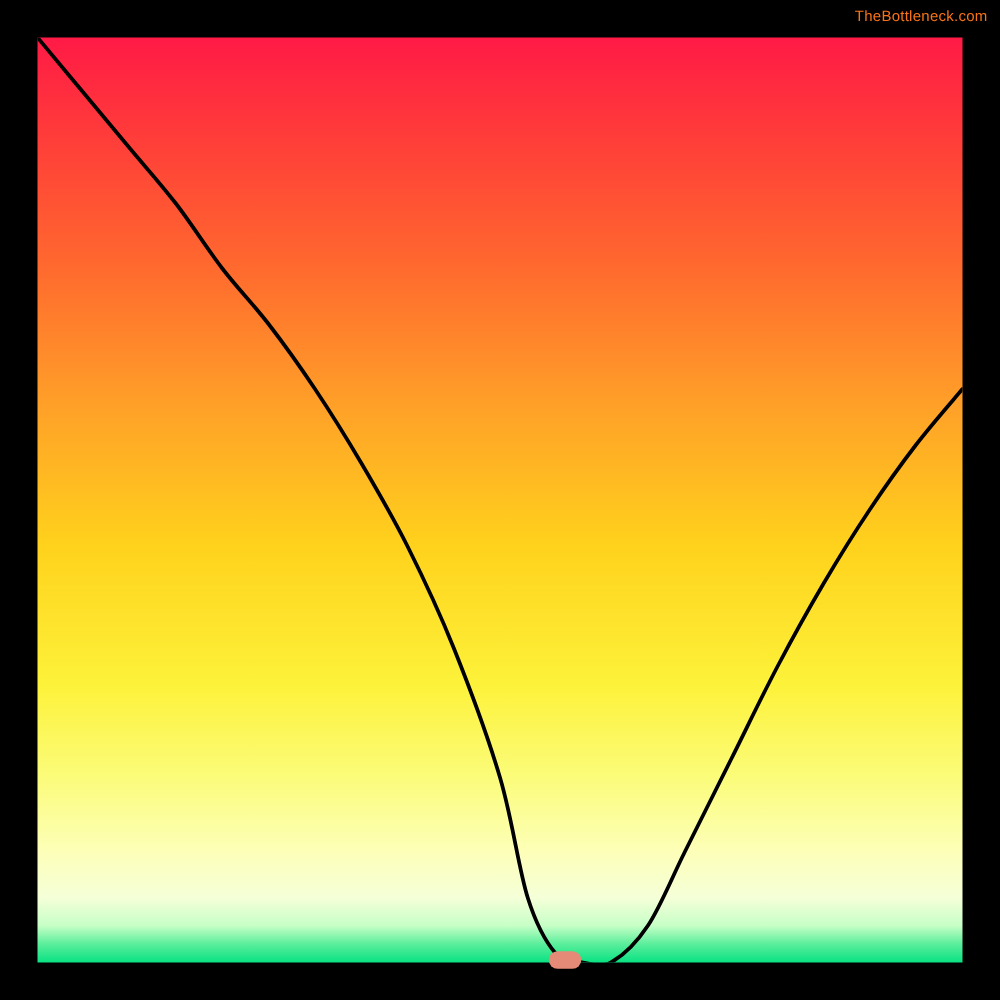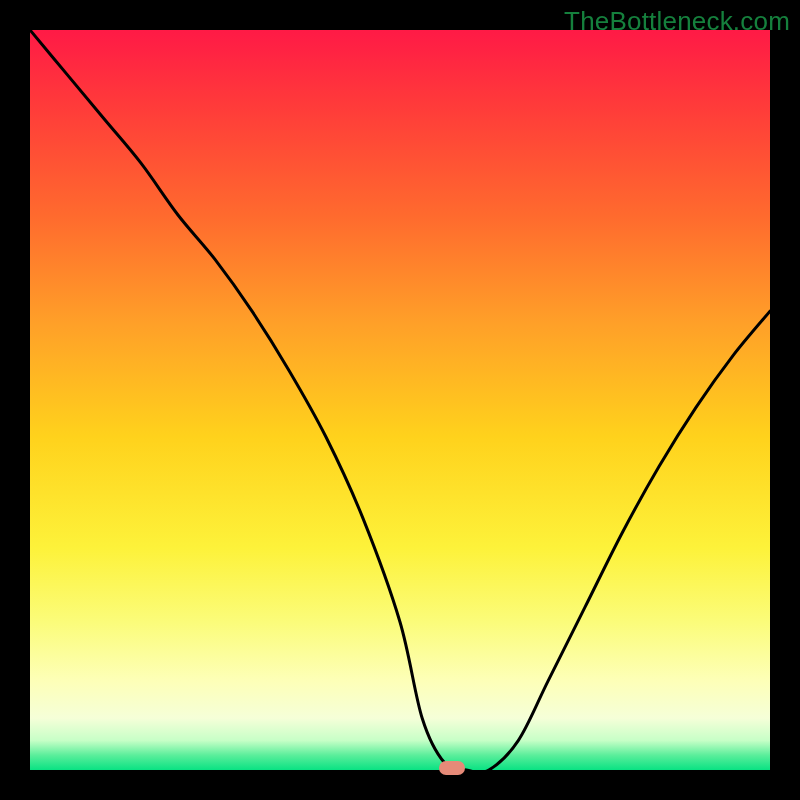--- a/index.html
+++ b/index.html
@@ -51,22 +51,22 @@
     width: 26px;
     height: 14px;
     border-radius: 7px;
     background: #e68a78;
     transform: translate(-50%, -50%);
   }
   .watermark {
     position: absolute;
     top: 6px;
     right: 10px;
-    color: #15803d;
-    font-size: 26px;
+    color: #f97316;
+    font-size: 12px;
     font-weight: 500;
     letter-spacing: 0.2px;
     user-select: none;
   }
 </style>
 </head>
 <body>
 
 <div class="frame">
 

